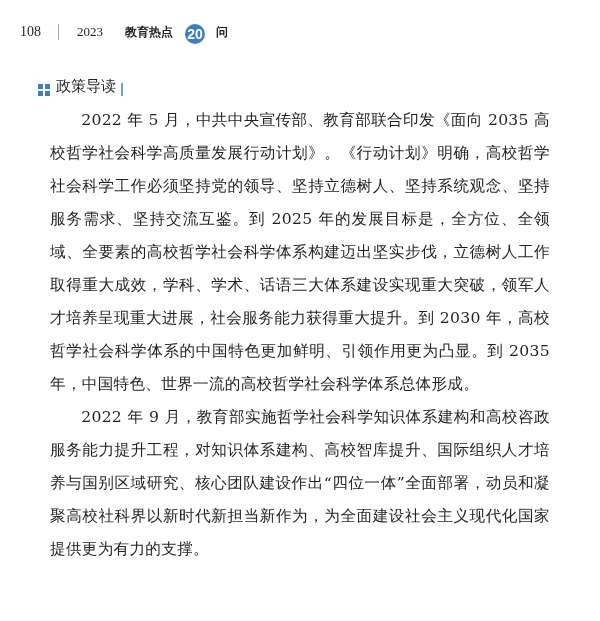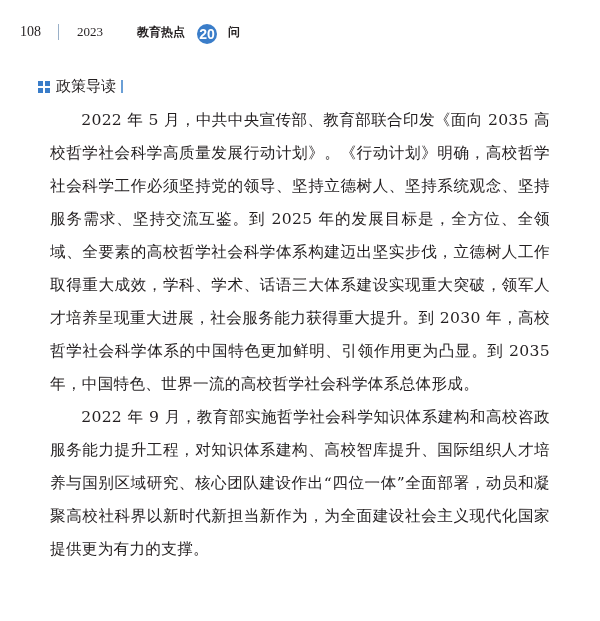--- a/index.html
+++ b/index.html
@@ -32,21 +32,21 @@
     }
     .header-divider {
       width: 1px;
       height: 16px;
       background: #9ab0c8;
       margin: 0 11px 0 10px;
     }
     .book-year {
       font-family: "Liberation Serif", serif;
       font-size: 13px;
-      margin-right: 16px;
+      margin-right: 4px;
     }
     .book-title {
       font-family: "DejaVu Serif", serif;
       font-size: 12px;
       font-weight: bold;
       letter-spacing: 0px;
       padding-left: 11px;
     }
     .badge {
       display: inline-flex;
@@ -66,21 +66,21 @@
       font-family: "DejaVu Serif", serif;
       font-size: 12px;
       font-weight: bold;
     }
 
     .section-heading {
       position: absolute;
       left: 38px;
       top: 77px;
       display: flex;
-      align-items: center;
+      align-items: flex-end;
       font-family: "DejaVu Sans", sans-serif;
       font-size: 15px;
       color: #231f20;
     }
     .grid-icon {
       width: 12px;
       height: 12px;
       display: grid;
       grid-template-columns: 5px 5px;
       grid-template-rows: 5px 5px;

